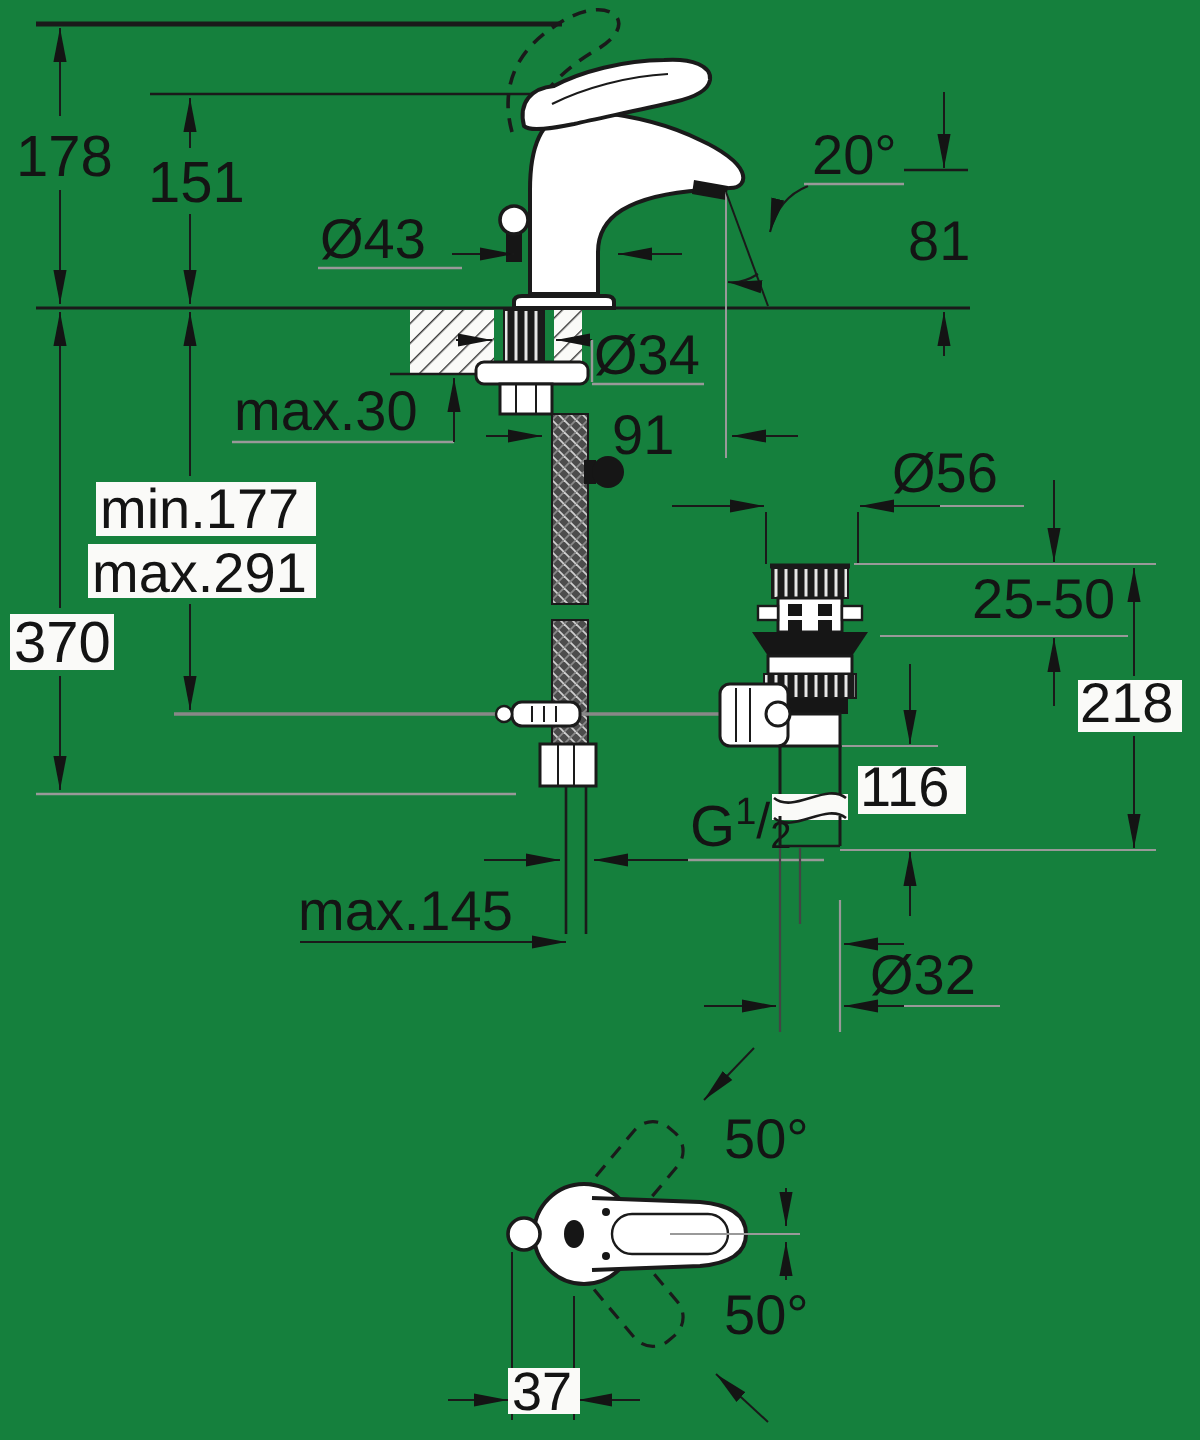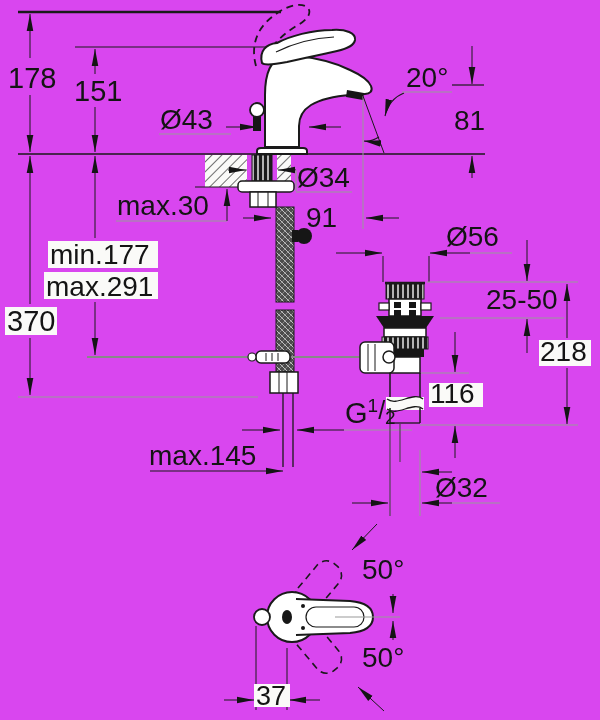--- a/index.html
+++ b/index.html
@@ -1,16 +1,16 @@
 <!DOCTYPE html>
 <html><head>
 <meta charset="utf-8">
 <style>
   html,body{margin:0;padding:0;background:#fafaf8;}
-  .stage{width:600px;height:720px;position:relative;background:#d946ef;overflow:hidden;}
+  .stage{width:600px;height:720px;position:relative;background:#15803d;overflow:hidden;}
   svg text{font-family:"Liberation Sans","DejaVu Sans",sans-serif;fill:#141414;}
   .objf{stroke:#1a1a1a;fill:#ffffff;}
   .dark{fill:#161616;stroke:none;}
   .dim{stroke:#999;fill:none;}
   .dk{stroke:#1a1a1a;fill:none;}
   .bg{fill:#fafaf8;stroke:none;}
 </style>
 </head>
 <body>
 

